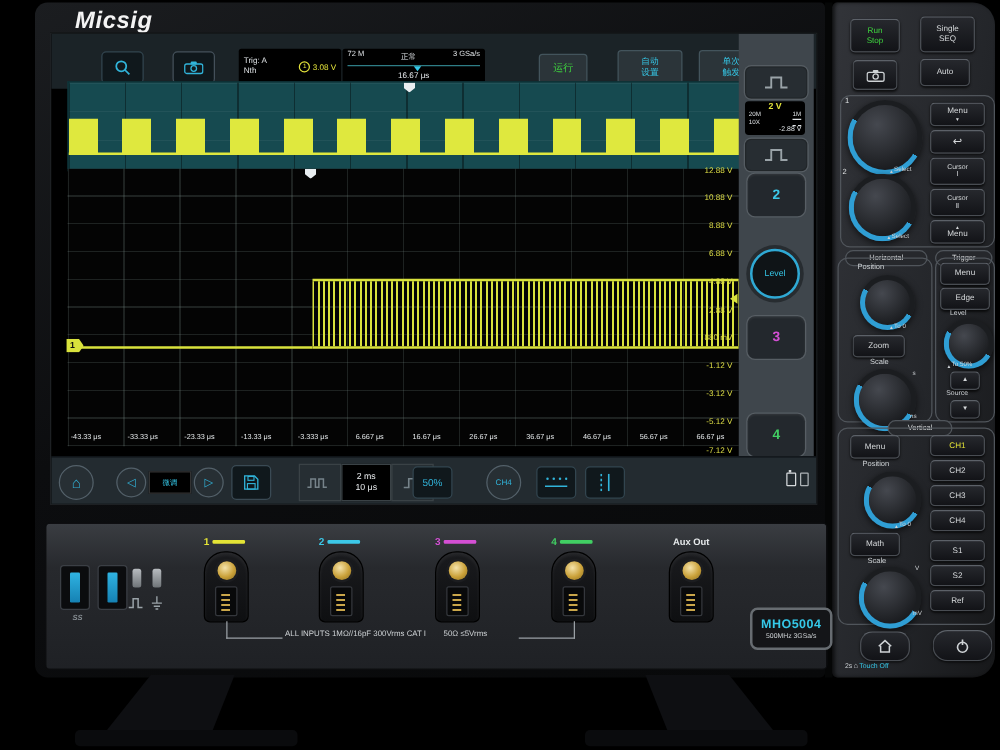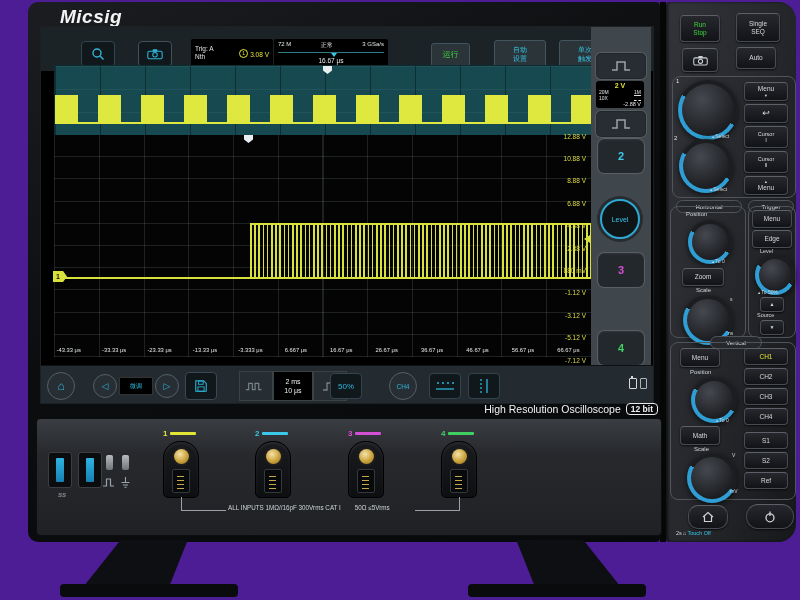--- a/index.html
+++ b/index.html
@@ -1,16 +1,16 @@
 <!DOCTYPE html>
 <html><head>
 <meta charset="utf-8">
 <style>
   html,body{margin:0;padding:0;background:#fff;font-family:"Liberation Sans",sans-serif;}
-  .page{position:relative;width:800px;height:600px;background:#4c1d95;overflow:hidden;}
+  .page{position:relative;width:800px;height:600px;background:#000000;overflow:hidden;}
   .abs{position:absolute;}
   
   .bezel{left:28px;top:2px;width:632px;height:540px;background:linear-gradient(155deg,#1b1d20,#0c0d0f 45%,#08090a);border-radius:10px 4px 4px 10px;}
   .seam{left:660px;top:2px;width:6px;height:540px;background:#050606;}
   .panel-col{left:666px;top:2px;width:130px;height:540px;background:linear-gradient(100deg,#323439,#232529 60%,#17181a);border-radius:4px 18px 18px 4px;box-shadow:inset 2px 0 3px rgba(0,0,0,.6);}
   .front-face{left:36px;top:418px;width:624px;height:116px;background:linear-gradient(#3a3d42,#27292d 30%,#1f2125);border:1px solid #0c0d0f;border-radius:4px;}
   .logo{left:60px;top:6px;font-size:19px;font-weight:bold;font-style:italic;color:#f4f4f4;letter-spacing:.5px;}
   .foot{background:#0e0f12;}
   .foot-l{left:84px;top:540px;width:122px;height:46px;clip-path:polygon(30% 0,85% 0,70% 100%,0 100%);}
   .foot-r{left:498px;top:540px;width:122px;height:46px;clip-path:polygon(15% 0,70% 0,100% 100%,30% 100%);}
@@ -287,24 +287,20 @@
             <line x1="9" y1="0" x2="9" y2="14" stroke="#31b4da" stroke-width="1.3"></line>
           </svg>
       </div>
       <div style="position:absolute;left:588px;top:12px;display:flex;gap:3px;">
         <i class="batt"></i>
         <i class="plug"></i>
       </div>
     </div>
   </div>
 
-  <div class="abs tagline">
-    <span>High Resolution Oscilloscope</span>
-    <span class="bit-badge">12 bit</span>
-  </div>
 
   <div class="abs usb" style="left:48px;top:452px;">
       <i></i>
     </div>
   <div class="abs usb" style="left:78px;top:452px;">
       <i></i>
     </div>
   <div class="abs ss-label" style="left:58px;top:492px;">SS</div>
 
   <div class="abs comp-tab" style="left:106px;top:455px;"></div>
@@ -353,28 +349,41 @@
   <div class="abs" style="left:441px;top:429px;width:40px;">
     <div class="bnc-label">
         <span class="c4">4</span>
         <i class="bline bg4"></i>
       </div>
     <div class="bnc-house" style="margin-top:3px;">
         <i class="bnc-pin"></i>
         <i class="bnc-conn"></i>
       </div>
   </div>
+  <div class="abs" style="left:527px;top:429px;width:52px;">
+    <div class="bnc-label" style="justify-content:center;font-size:7.5px;">
+        <span>Aux Out</span>
+      </div>
+    <div class="bnc-house" style="margin-top:3px;margin-left:8px;">
+        <i class="bnc-pin"></i>
+        <i class="bnc-conn"></i>
+      </div>
+  </div>
 
   <div class="abs brk" style="left:181px;top:497px;width:44px;height:13px;border-left:1px solid #9aa0a5;border-bottom:1px solid #9aa0a5;"></div>
   <div class="abs brk" style="left:415px;top:497px;width:44px;height:13px;border-right:1px solid #9aa0a5;border-bottom:1px solid #9aa0a5;"></div>
   <div class="abs inputs-text" style="left:228px;top:504px;">
     <span>ALL INPUTS 1MΩ//16pF 300Vrms CAT I</span>
     <span>50Ω ≤5Vrms</span>
   </div>
 
+  <div class="abs badge">
+    <div class="model">MHO5004</div>
+    <div class="specs">500MHz  3GSa/s</div>
+  </div>
 
   <div class="pbtn" style="left:680px;top:15px;width:38px;height:25px;">
     <span class="green">Run</span>
     <span class="green">Stop</span>
   </div>
   <div class="pbtn" style="left:736px;top:13px;width:42px;height:27px;">
     <span>Single</span>
     <span>SEQ</span>
   </div>
   <div class="pbtn" style="left:682px;top:48px;width:34px;height:22px;">

